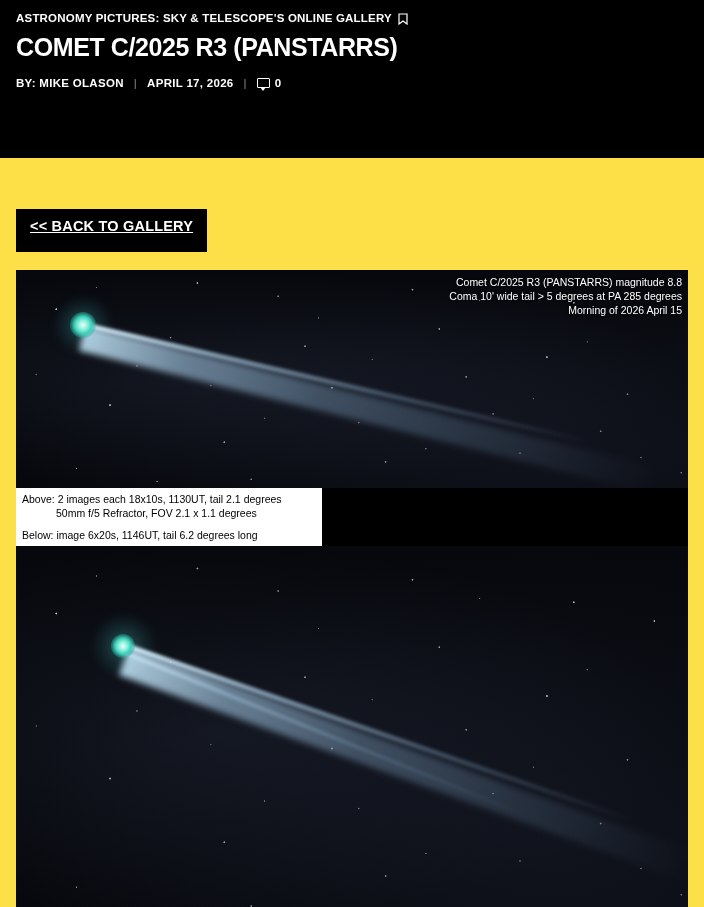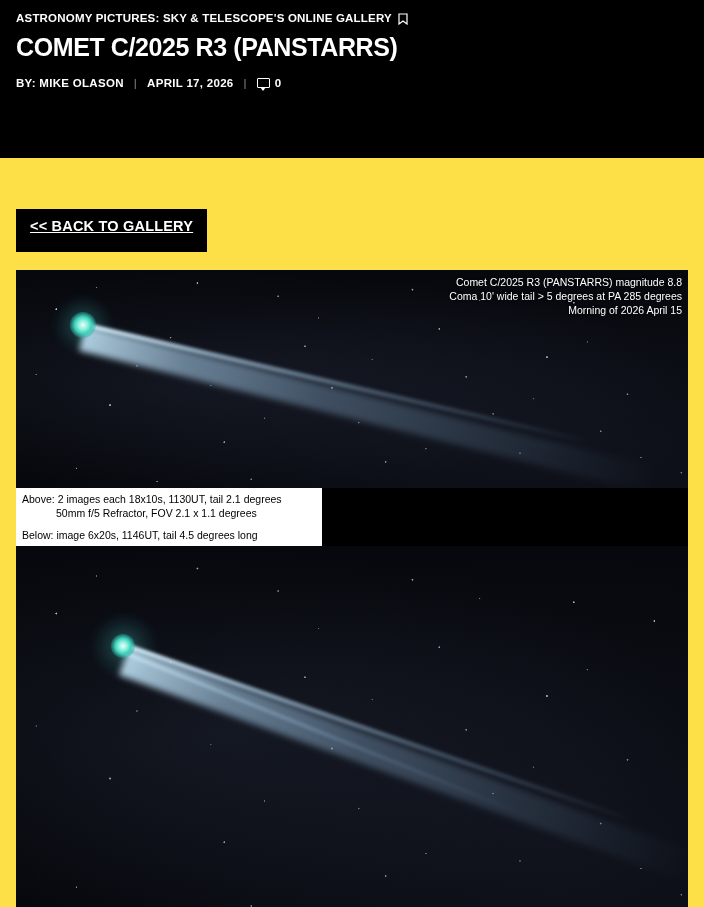--- a/index.html
+++ b/index.html
@@ -322,21 +322,21 @@
         <div class="right-dark"></div>
         <div class="inner">
           <div class="mid-captions">
             <div class="grp">
               <span class="lbl">Above:</span>
               <span>2 images each 18x10s, 1130UT, tail 2.1 degrees</span>
               <span class="ind">50mm f/5 Refractor, FOV 2.1 x 1.1 degrees</span>
             </div>
             <div class="grp">
               <span class="lbl">Below:</span>
-              <span>image 6x20s, 1146UT, tail 4.5 degrees long</span>
+              <span>image 6x20s, 1146UT, tail 6.2 degrees long</span>
               <span class="ind">30mm f/5 Refractor, FOV 3.9 x 2.0 degrees</span>
             </div>
           </div>
         </div>
       </div>
 
       <div class="astro astro-2">
         <div class="starfield s2"></div>
         <div class="noise"></div>
 

